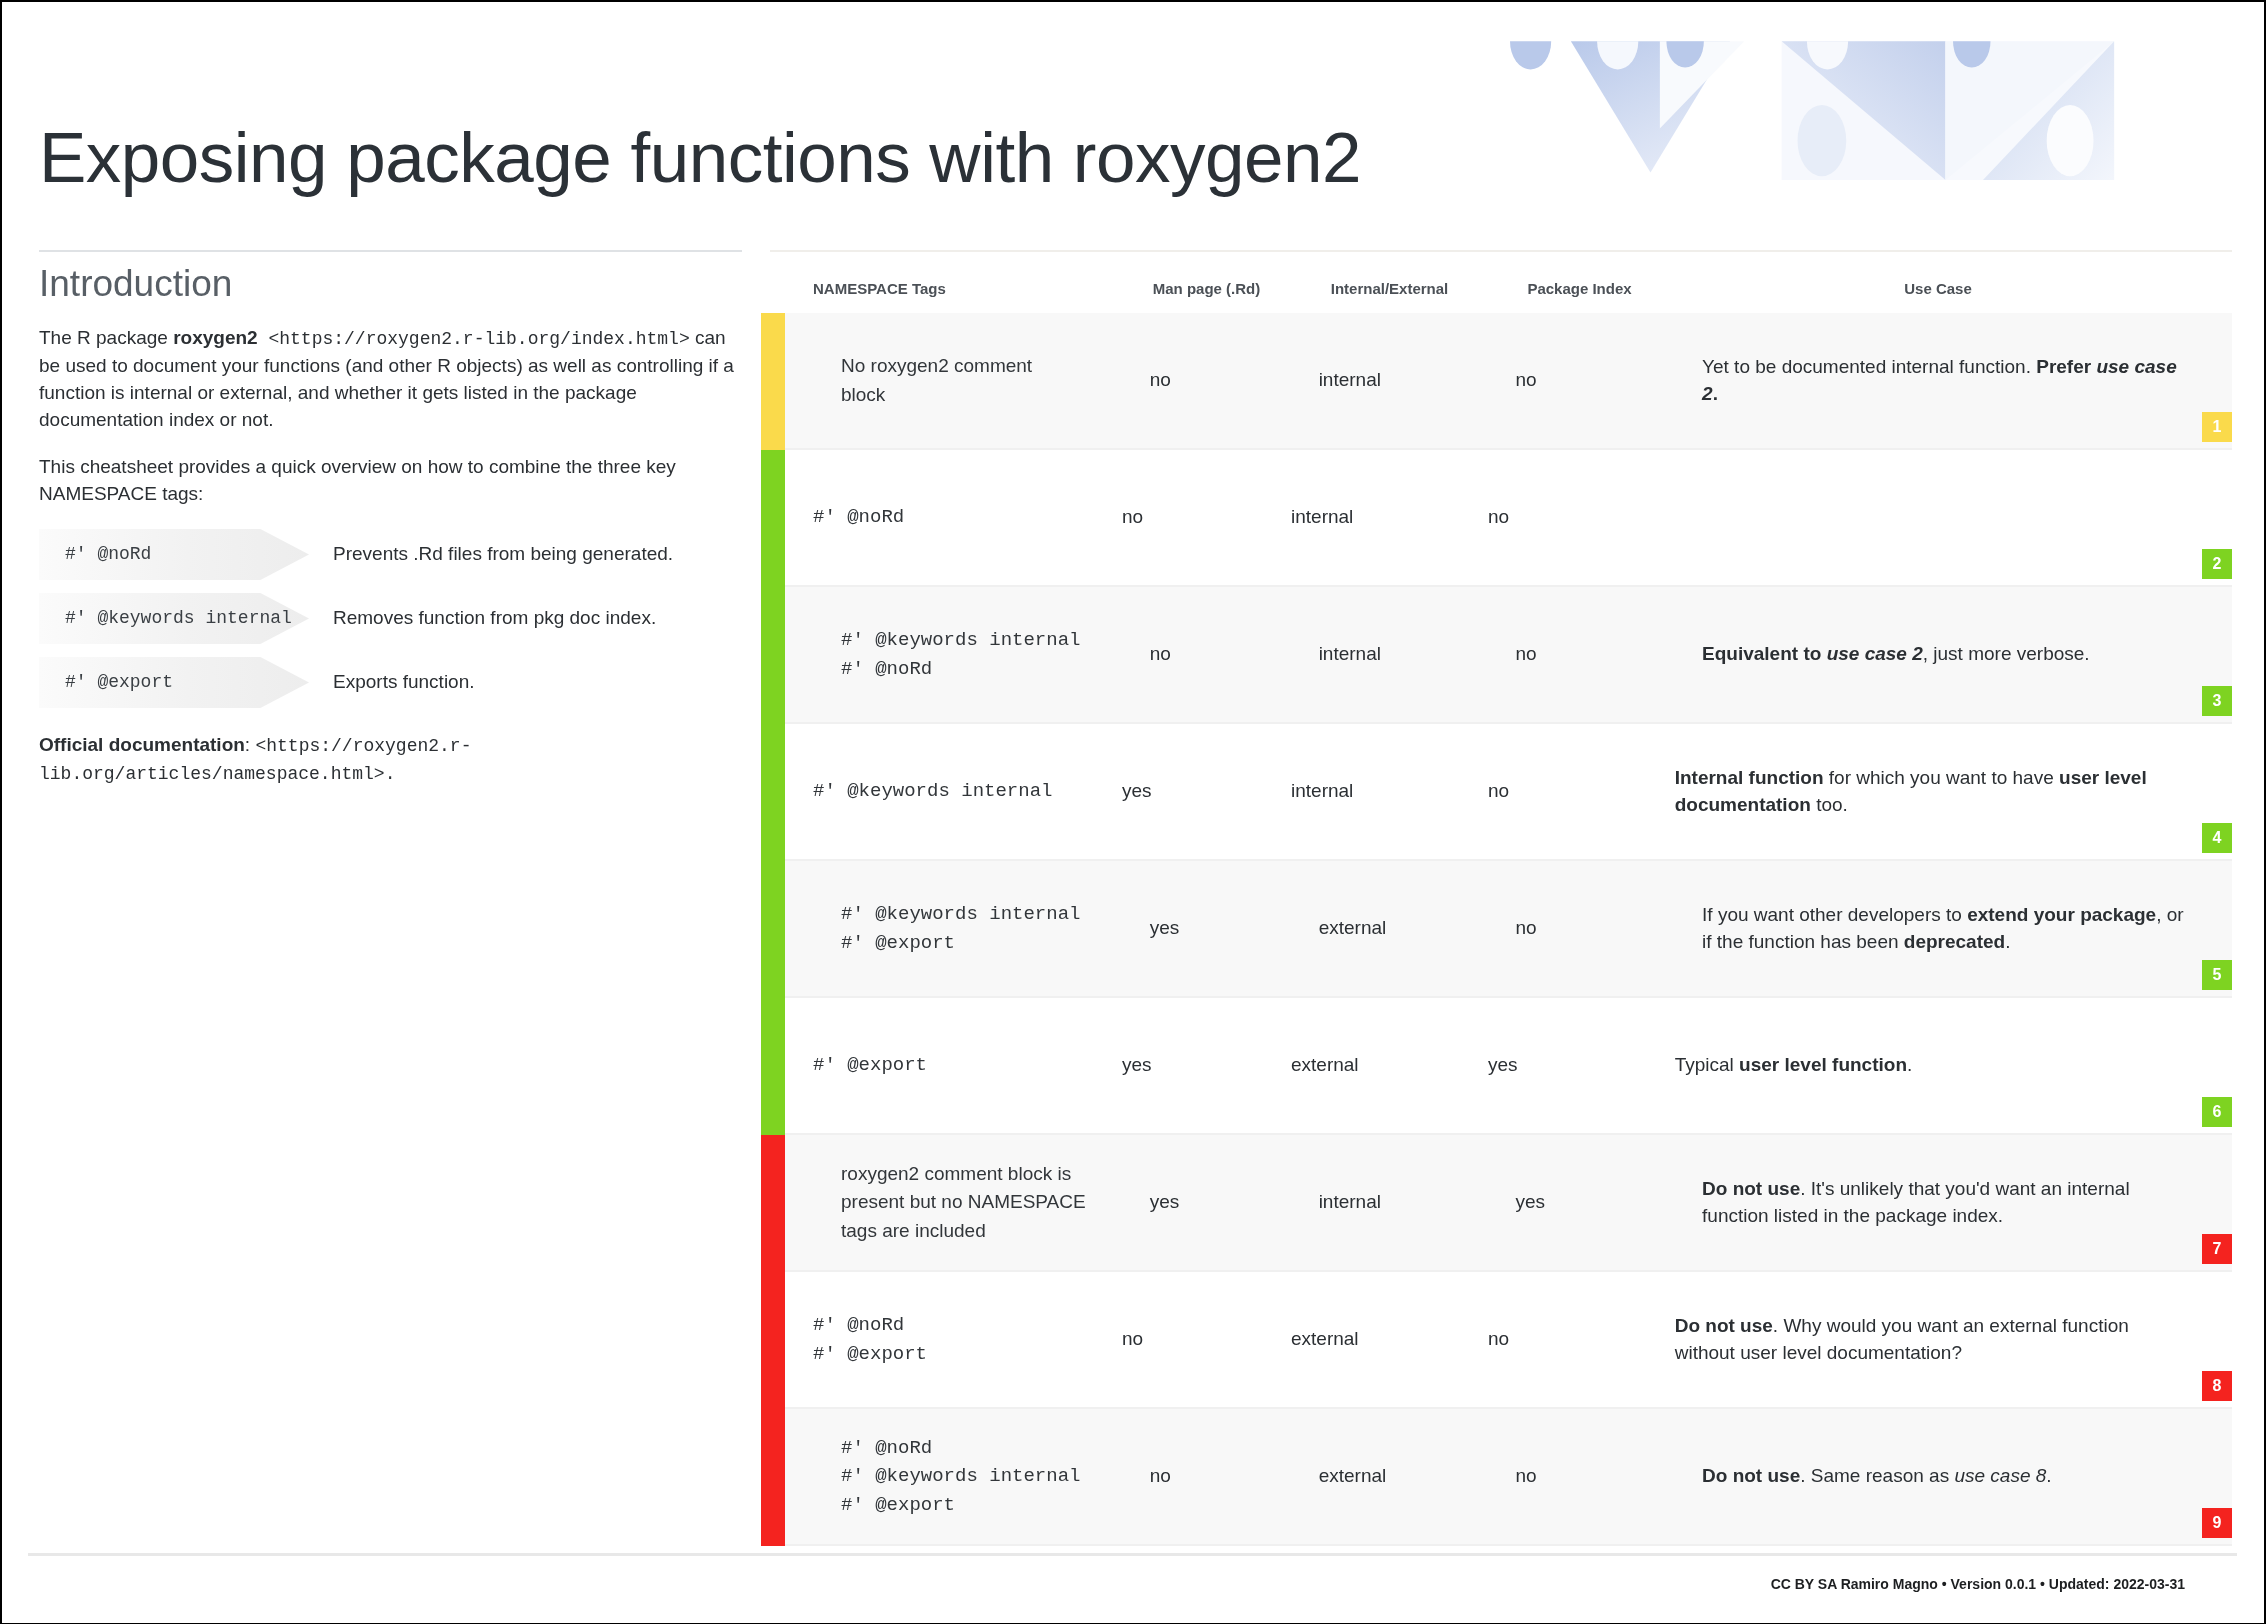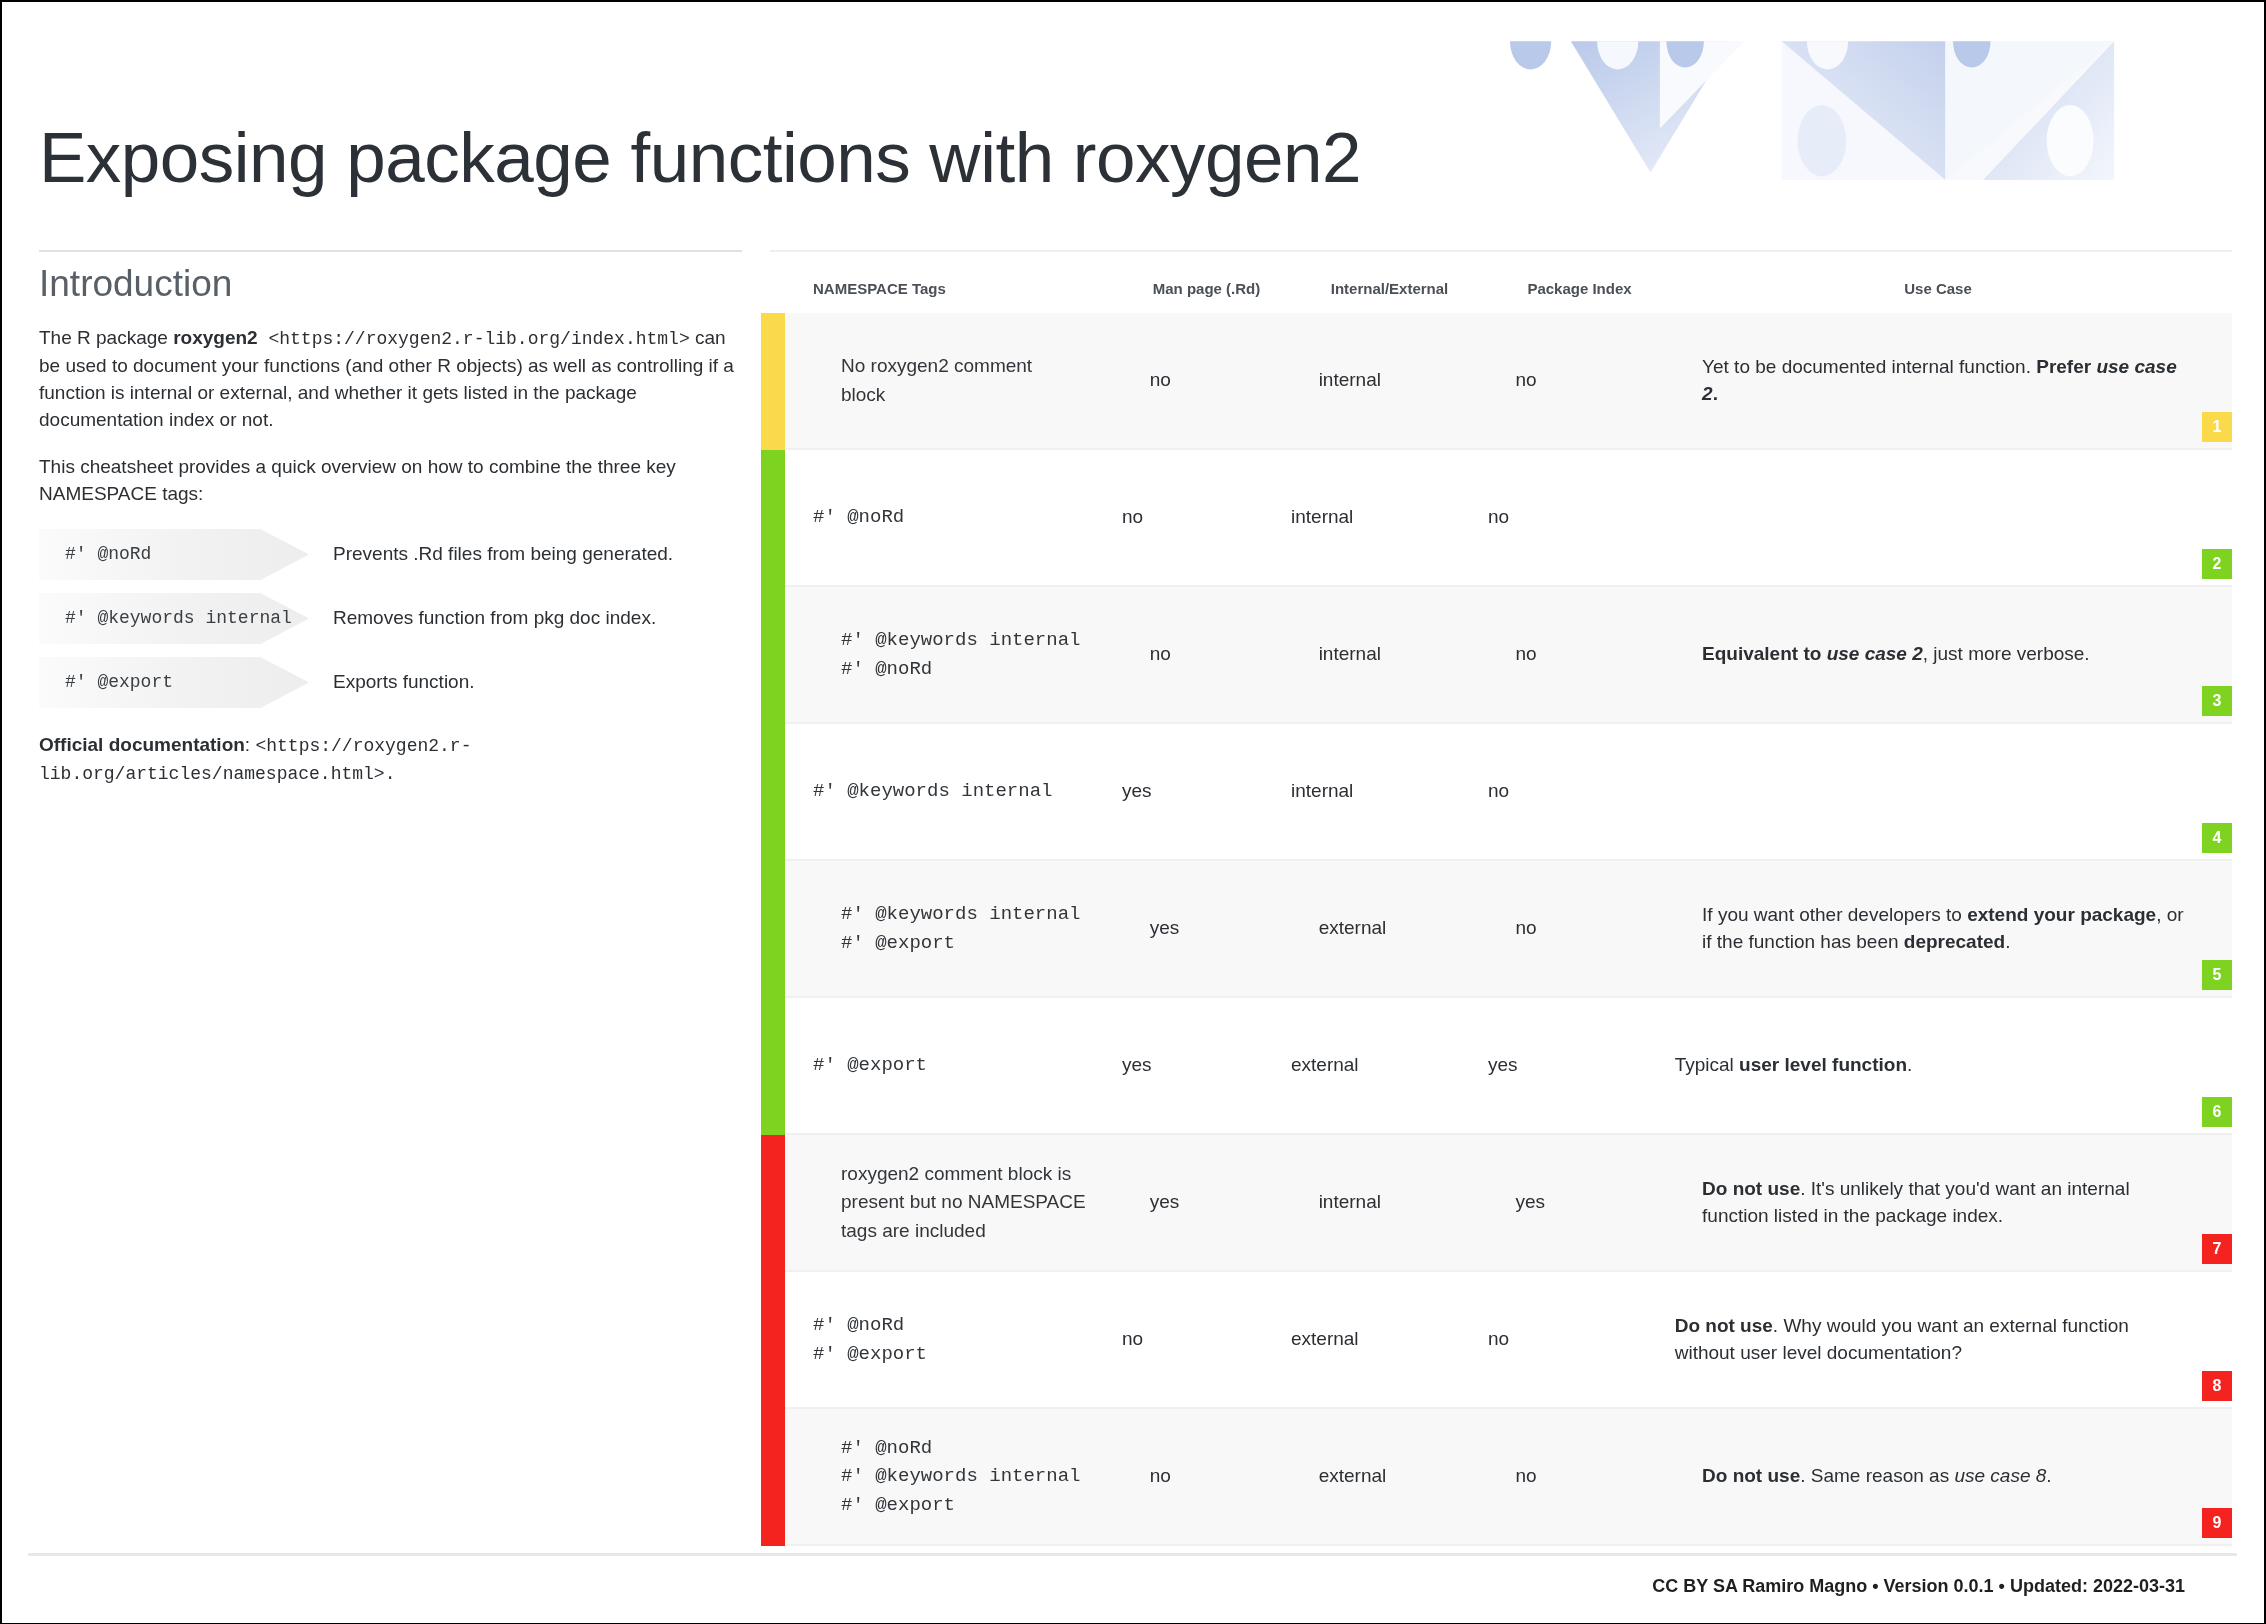--- a/index.html
+++ b/index.html
@@ -180,21 +180,21 @@
   #footer-rule {
     position: absolute;
     top: 1551px; left: 26px; width: 2209px; height: 2.8px;
     background: #e8e8e8;
   }
   #footer-text {
     position: absolute;
     top: 1574px; left: 0; width: 2235px;
     text-align: right;
     padding-right: 52px;
-    font-size: 18px;
+    font-size: 14px;
     font-weight: bold;
     color: #1d1f21;
   }
 </style>
 </head>
 <body>
 
 <svg id="deco" viewBox="0 0 900 190" preserveAspectRatio="none">
   <defs>
     <linearGradient id="g1" x1="0" y1="0" x2="0.6" y2="1">
@@ -309,20 +309,21 @@
           <div class="cell c-int">internal</div>
           <div class="cell c-pkg">no</div>
           <div class="cell use c-use"><span style="font-weight: bold;">Equivalent to </span><span style="font-weight: bold; font-style: italic;">use case 2</span><span>, just more verbose.</span></div>
           <div class="badge green">3</div>
         </div>
         <div class="trow">
           <div class="cell tags c-tags">#' @keywords internal</div>
           <div class="cell c-man">yes</div>
           <div class="cell c-int">internal</div>
           <div class="cell c-pkg">no</div>
+          <div class="cell use c-use"><span style="font-weight: bold;">Internal function</span><span> for which you want to have </span><span style="font-weight: bold;">user level documentation</span><span> too.</span></div>
           <div class="badge green">4</div>
         </div>
         <div class="trow alt">
           <div class="cell tags c-tags">#' @keywords internal
 #' @export</div>
           <div class="cell c-man">yes</div>
           <div class="cell c-int">external</div>
           <div class="cell c-pkg">no</div>
           <div class="cell use c-use"><span>If you want other developers to </span><span style="font-weight: bold;">extend your package</span><span>, or if the function has been </span><span style="font-weight: bold;">deprecated</span><span>.</span></div>
           <div class="badge green">5</div>

